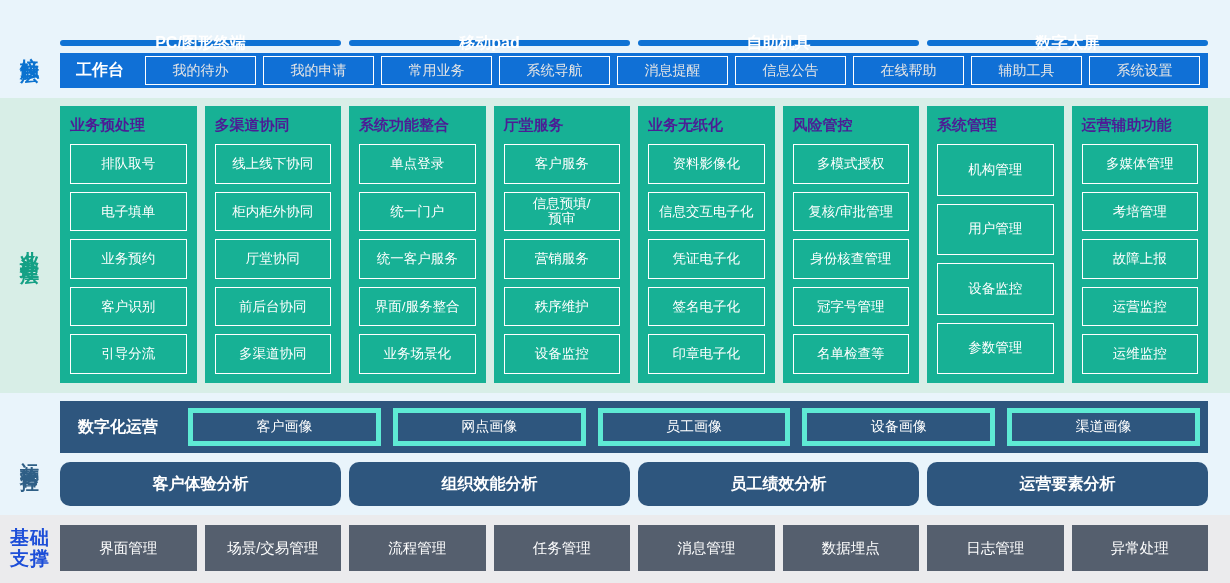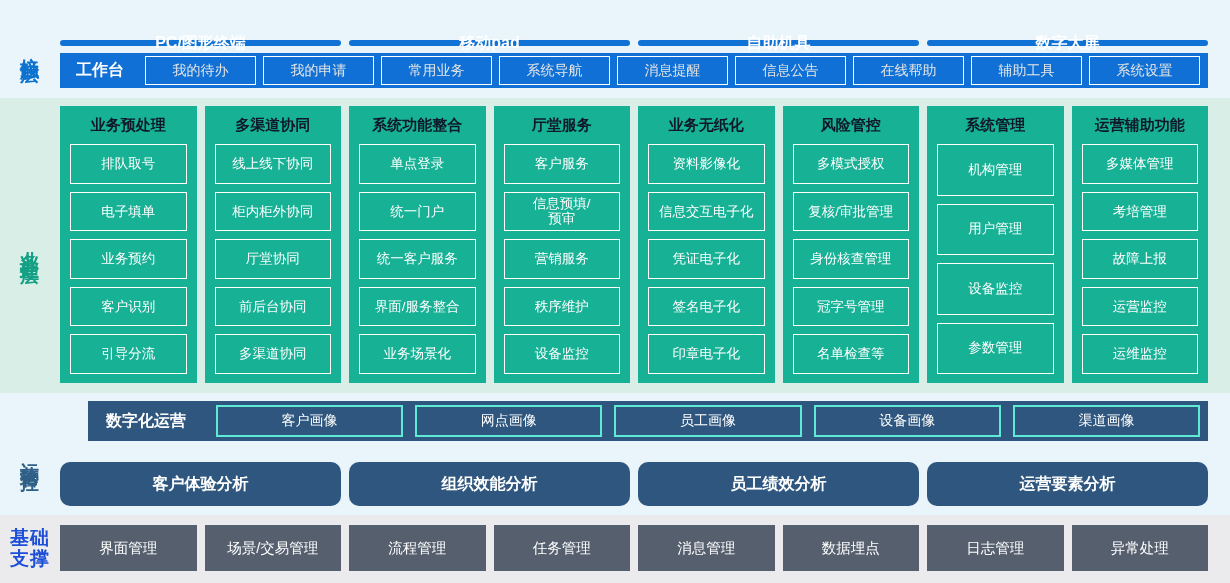--- a/index.html
+++ b/index.html
@@ -131,24 +131,23 @@
   .biz-col {
     flex: 1 1 0;
     background: #17b195;
     display: flex;
     flex-direction: column;
     align-items: stretch;
     padding: 7px 10px 9px 10px;
     box-sizing: border-box;
   }
   .biz-col-title {
-    color: #0f172a;
+    color: #4c1d95;
     font-size: 15px;
     font-weight: bold;
-    text-align: center;
     padding: 3px 0 9px 0;
     white-space: nowrap;
   }
   .biz-items {
     display: flex;
     flex-direction: column;
     gap: 8px;
     flex: 1 1 auto;
   }
   .biz-item {
@@ -172,39 +171,38 @@
   }
   .band-ops .band-label {
     color: #2f5f86;
     font-size: 19px;
   }
   .band-ops .band-body {
     padding-right: 22px;
     justify-content: space-between;
   }
   .ops-top {
-    height: 40px;
+    height: 52px;
     background: #2e567e;
     display: flex;
     align-items: center;
     padding: 0 8px;
     gap: 12px;
-    margin-left: 28px;
   }
   .ops-top-title {
     color: #ffffff;
     font-size: 16px;
     font-weight: bold;
     padding: 0 18px 0 10px;
     white-space: nowrap;
   }
   .ops-portrait {
     flex: 1 1 0;
     height: 28px;
-    border: 2px solid #5eead4;
+    border: 5px solid #5eead4;
     color: #ffffff;
     font-size: 14px;
     display: flex;
     align-items: center;
     justify-content: center;
   }
   .ops-bottom {
     margin-top: 8px;
     height: 44px;
     display: flex;

